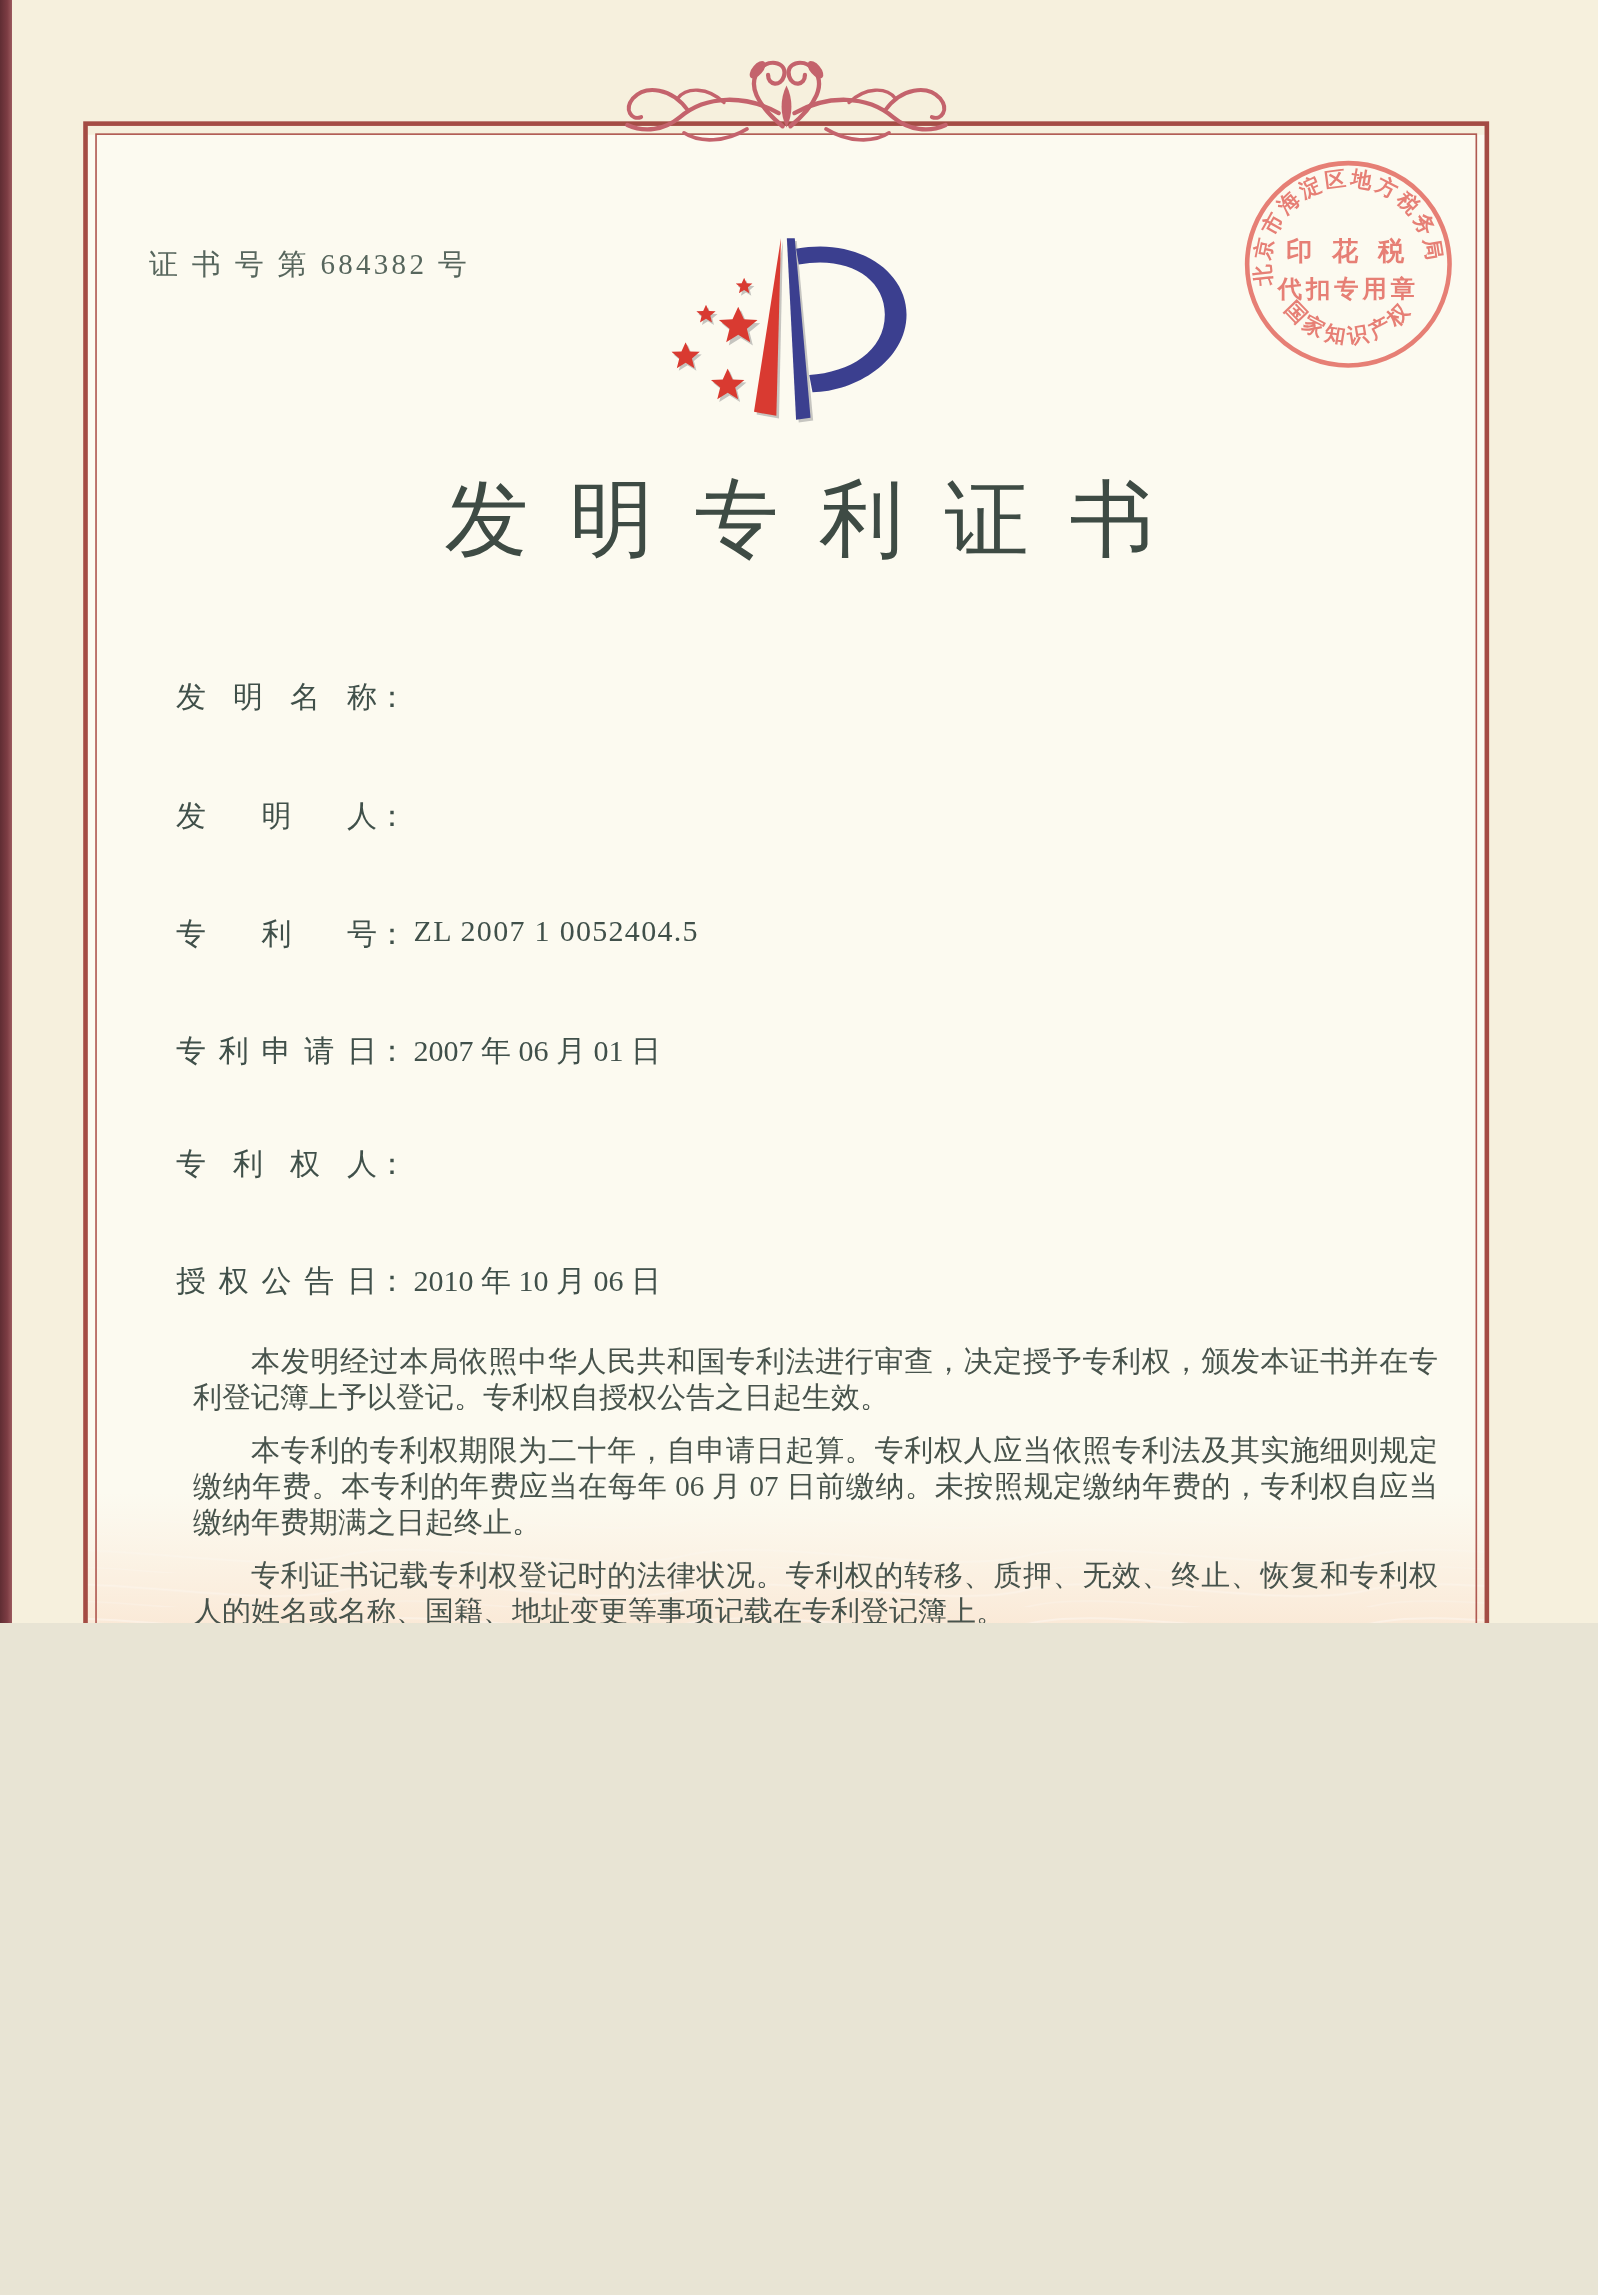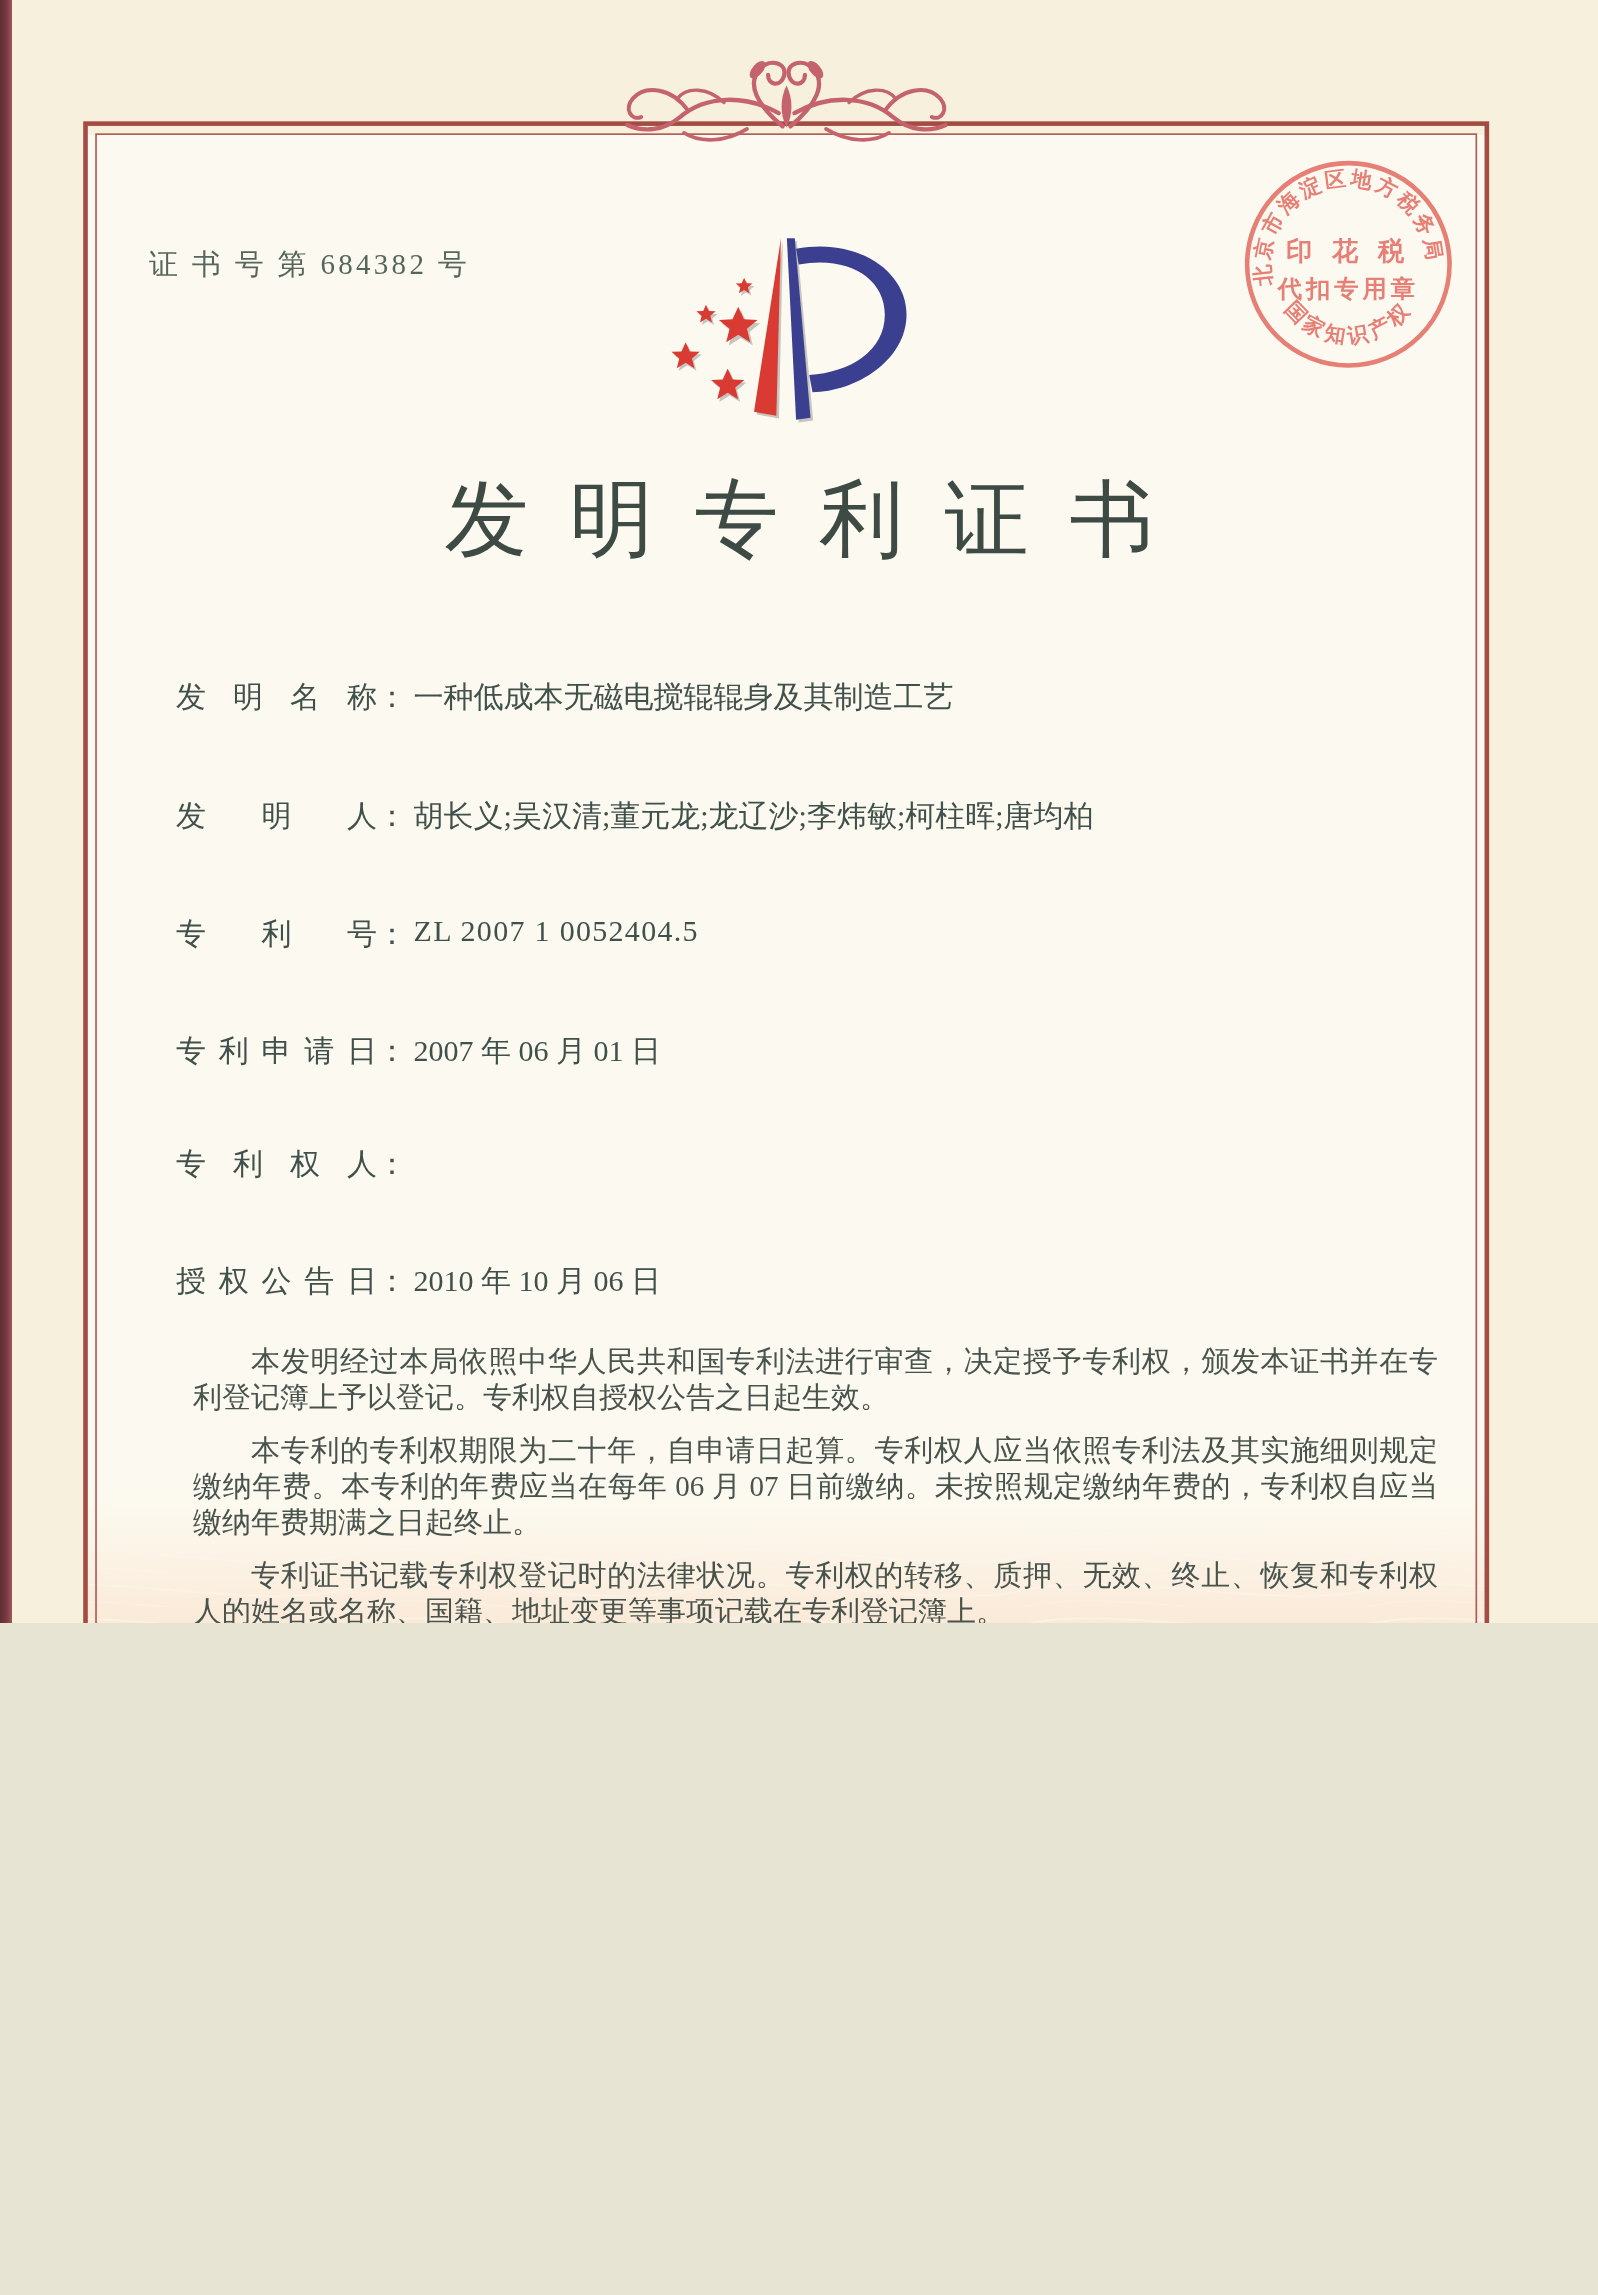--- a/index.html
+++ b/index.html
@@ -158,30 +158,28 @@
   <h1 class="abs title">发明专利证书</h1>
 
   <div class="abs field-row" style="top:677px">
     <span class="field-label">
         <span>发</span>
         <span>明</span>
         <span>名</span>
         <span>称</span>
       </span>
       <span class="field-colon">：</span>
-    <span class="field-value">一种低成本无磁电搅辊辊身及其制造工艺</span>
   </div>
   <div class="abs field-row" style="top:796px">
     <span class="field-label">
         <span>发</span>
         <span>明</span>
         <span>人</span>
       </span>
       <span class="field-colon">：</span>
-    <span class="field-value">胡长义;吴汉清;董元龙;龙辽沙;李炜敏;柯柱晖;唐均柏</span>
   </div>
   <div class="abs field-row" style="top:914px">
     <span class="field-label">
         <span>专</span>
         <span>利</span>
         <span>号</span>
       </span>
       <span class="field-colon">：</span>
     <span class="field-value latin">ZL 2007 1 0052404.5</span>
   </div>

